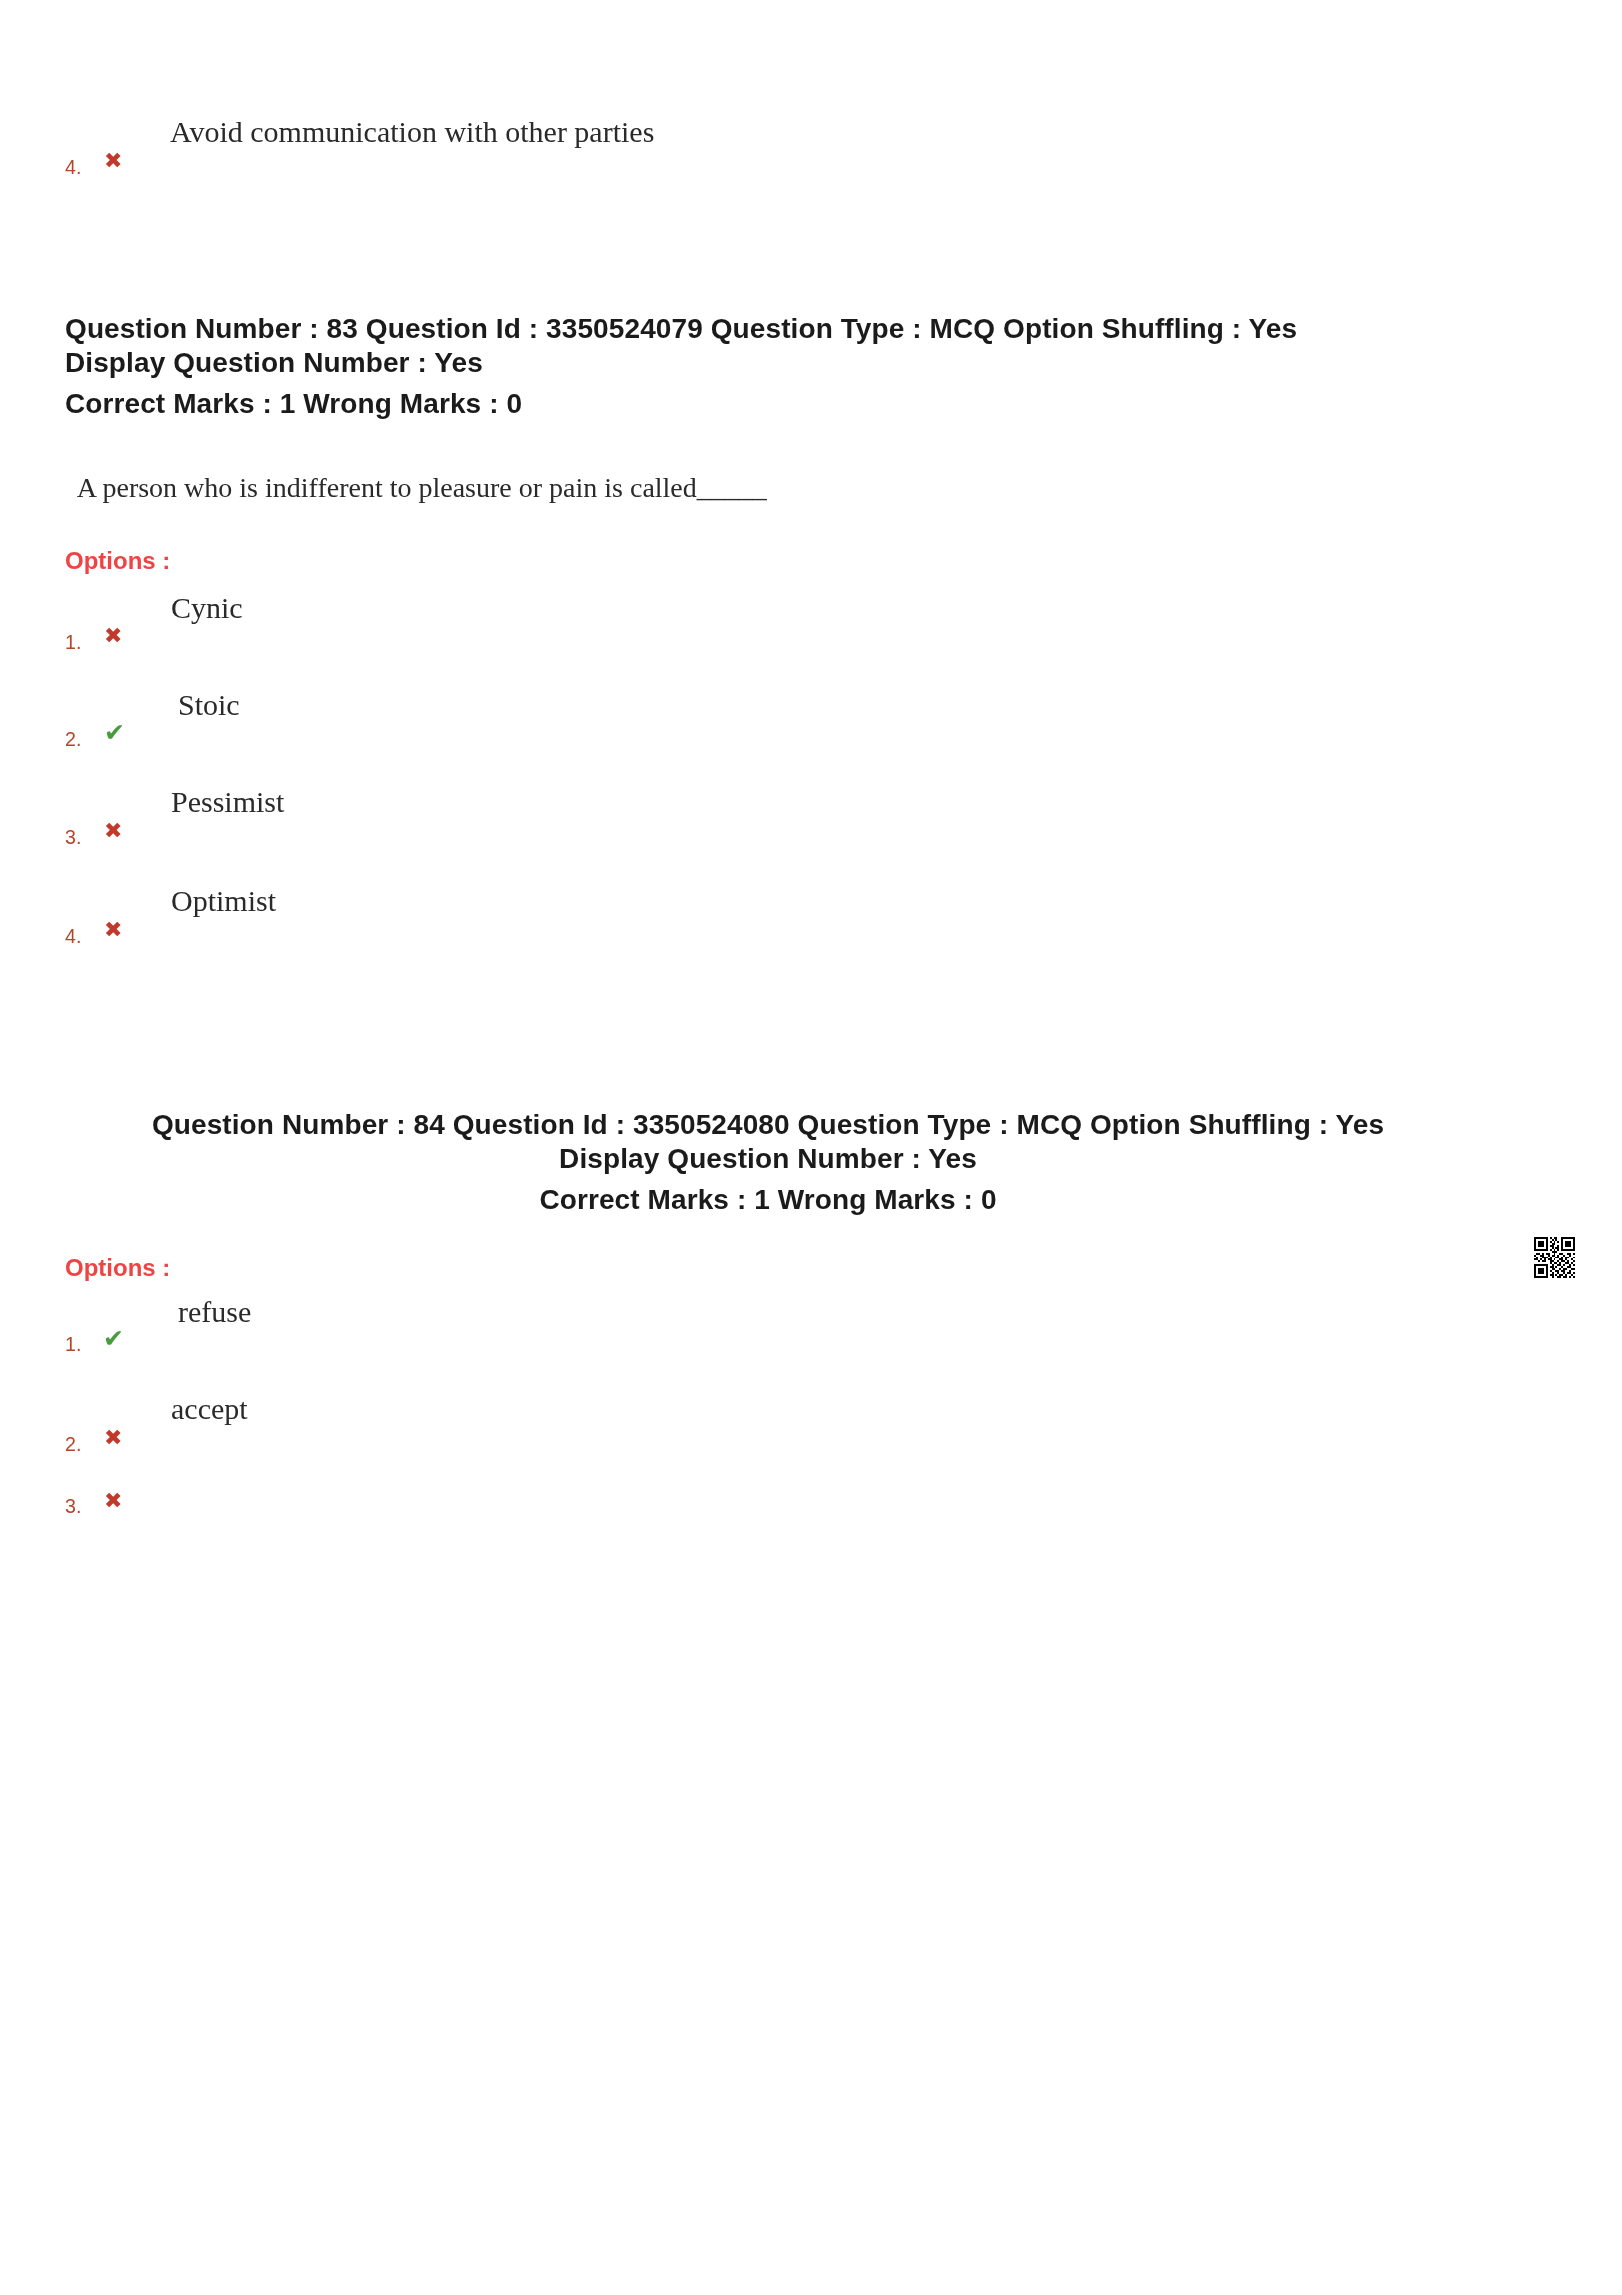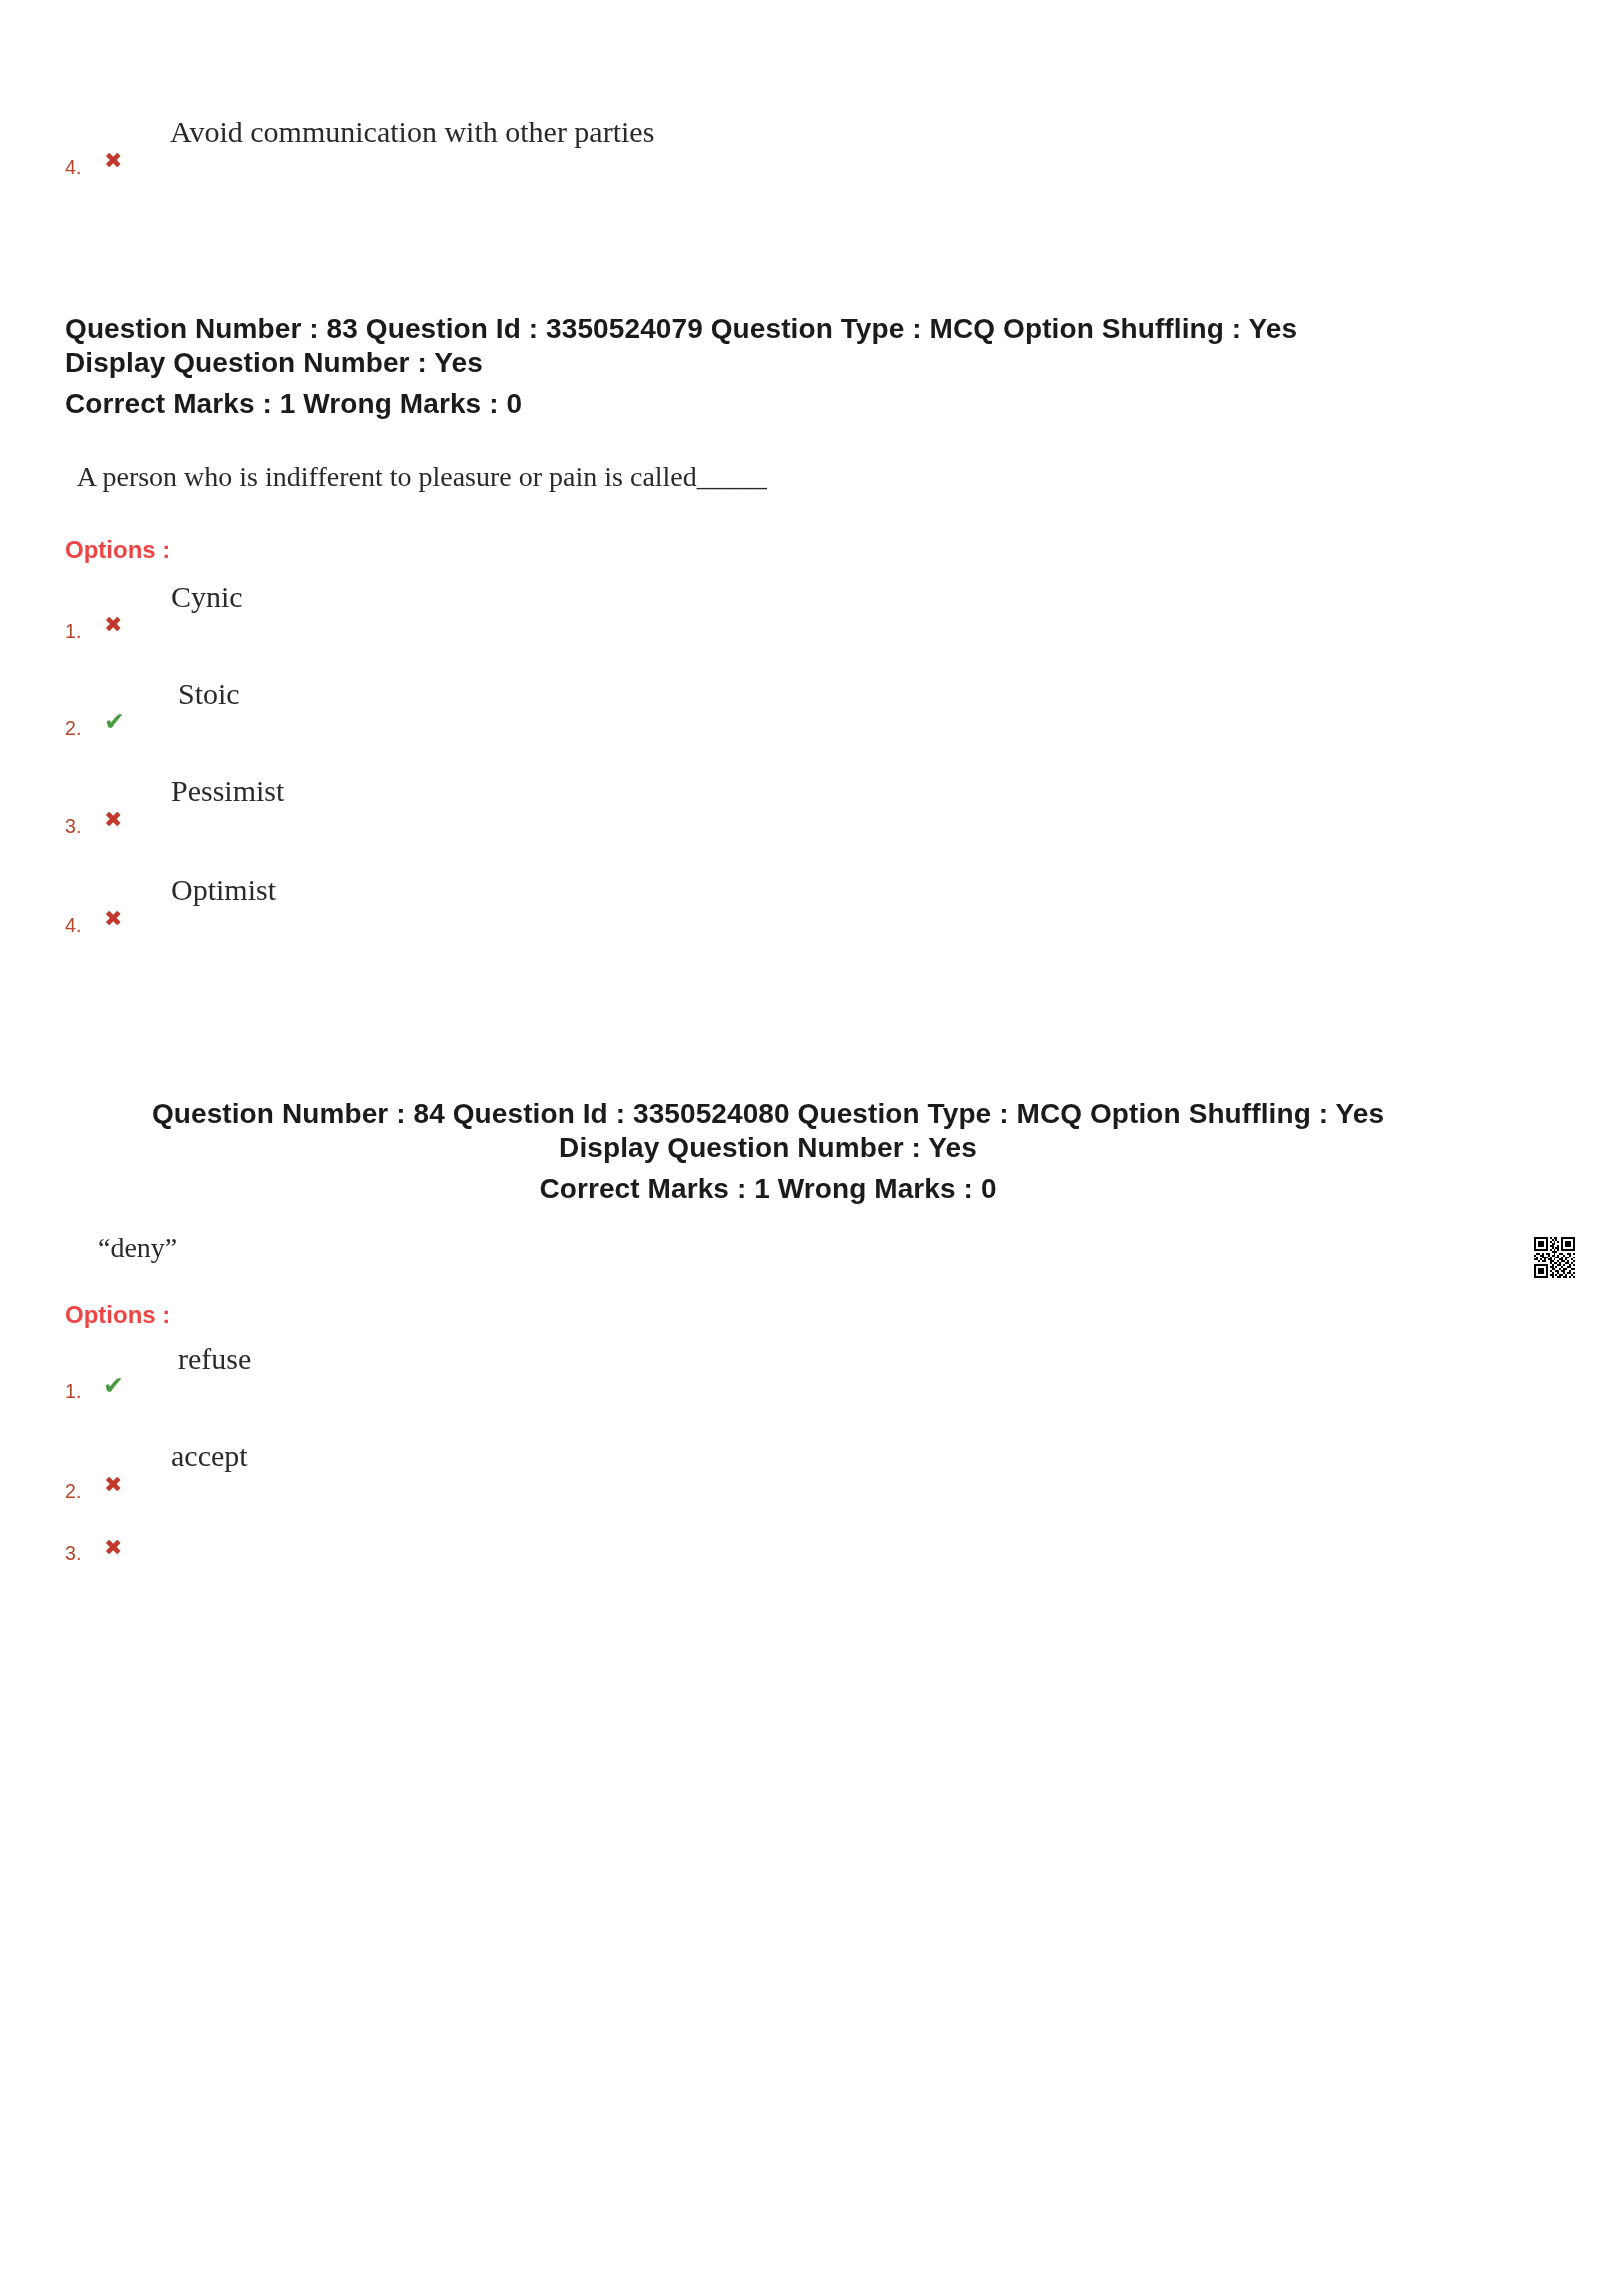--- a/index.html
+++ b/index.html
@@ -103,21 +103,21 @@
     <span class="opt-mark mark-wrong" style="left:39px;top:35px;">✖</span>
     <span class="opt-text" style="left:105px;top:0px;font-size:30px;">Avoid communication with other parties</span>
   </div>
 
   <div class="meta" style="margin-top:118px;">
     <div>Question Number : 83 Question Id : 3350524079 Question Type : MCQ Option Shuffling : Yes</div>
     <div>Display Question Number : Yes</div>
     <div style="margin-top:6.5px;">Correct Marks : 1 Wrong Marks : 0</div>
   </div>
 
-  <div class="stem" style="margin-top:38px;margin-left:11.8px;">A person who is indifferent to pleasure or pain is called_____</div>
+  <div class="stem" style="margin-top:49px;margin-left:11.8px;">A person who is indifferent to pleasure or pain is called_____</div>
 
   <div class="options-label" style="margin-top:41px;">Options :</div>
 
   <div class="opt-row" style="margin-top:14.4px;">
     <span class="opt-num" style="top:41px;">1.</span>
     <span class="opt-mark mark-wrong" style="left:39px;top:35px;">✖</span>
     <span class="opt-text" style="left:106px;top:1.3px;font-size:30px;">Cynic</span>
   </div>
 
   <div class="opt-row" style="margin-top:25px;">
@@ -137,21 +137,20 @@
     <span class="opt-mark mark-wrong" style="left:39px;top:35px;">✖</span>
     <span class="opt-text" style="left:106px;top:0px;font-size:30px;">Optimist</span>
   </div>
 
   <div class="meta" style="margin-top:152px;text-align:center;">
     <div>Question Number : 84 Question Id : 3350524080 Question Type : MCQ Option Shuffling : Yes</div>
     <div>Display Question Number : Yes</div>
     <div style="margin-top:6.5px;">Correct Marks : 1 Wrong Marks : 0</div>
   </div>
 
-  <div class="stem-quote" style="margin-top:26px;margin-left:33px;">“deny”</div>
 
   <div class="options-label" style="margin-top:37px;">Options :</div>
 
   <div class="opt-row" style="margin-top:13px;">
     <span class="opt-num" style="top:38px;">1.</span>
     <span class="opt-mark mark-right" style="left:38px;top:31px;">✔</span>
     <span class="opt-text" style="left:113px;top:0px;font-size:30px;">refuse</span>
   </div>
 
   <div class="opt-row" style="margin-top:25px;">

